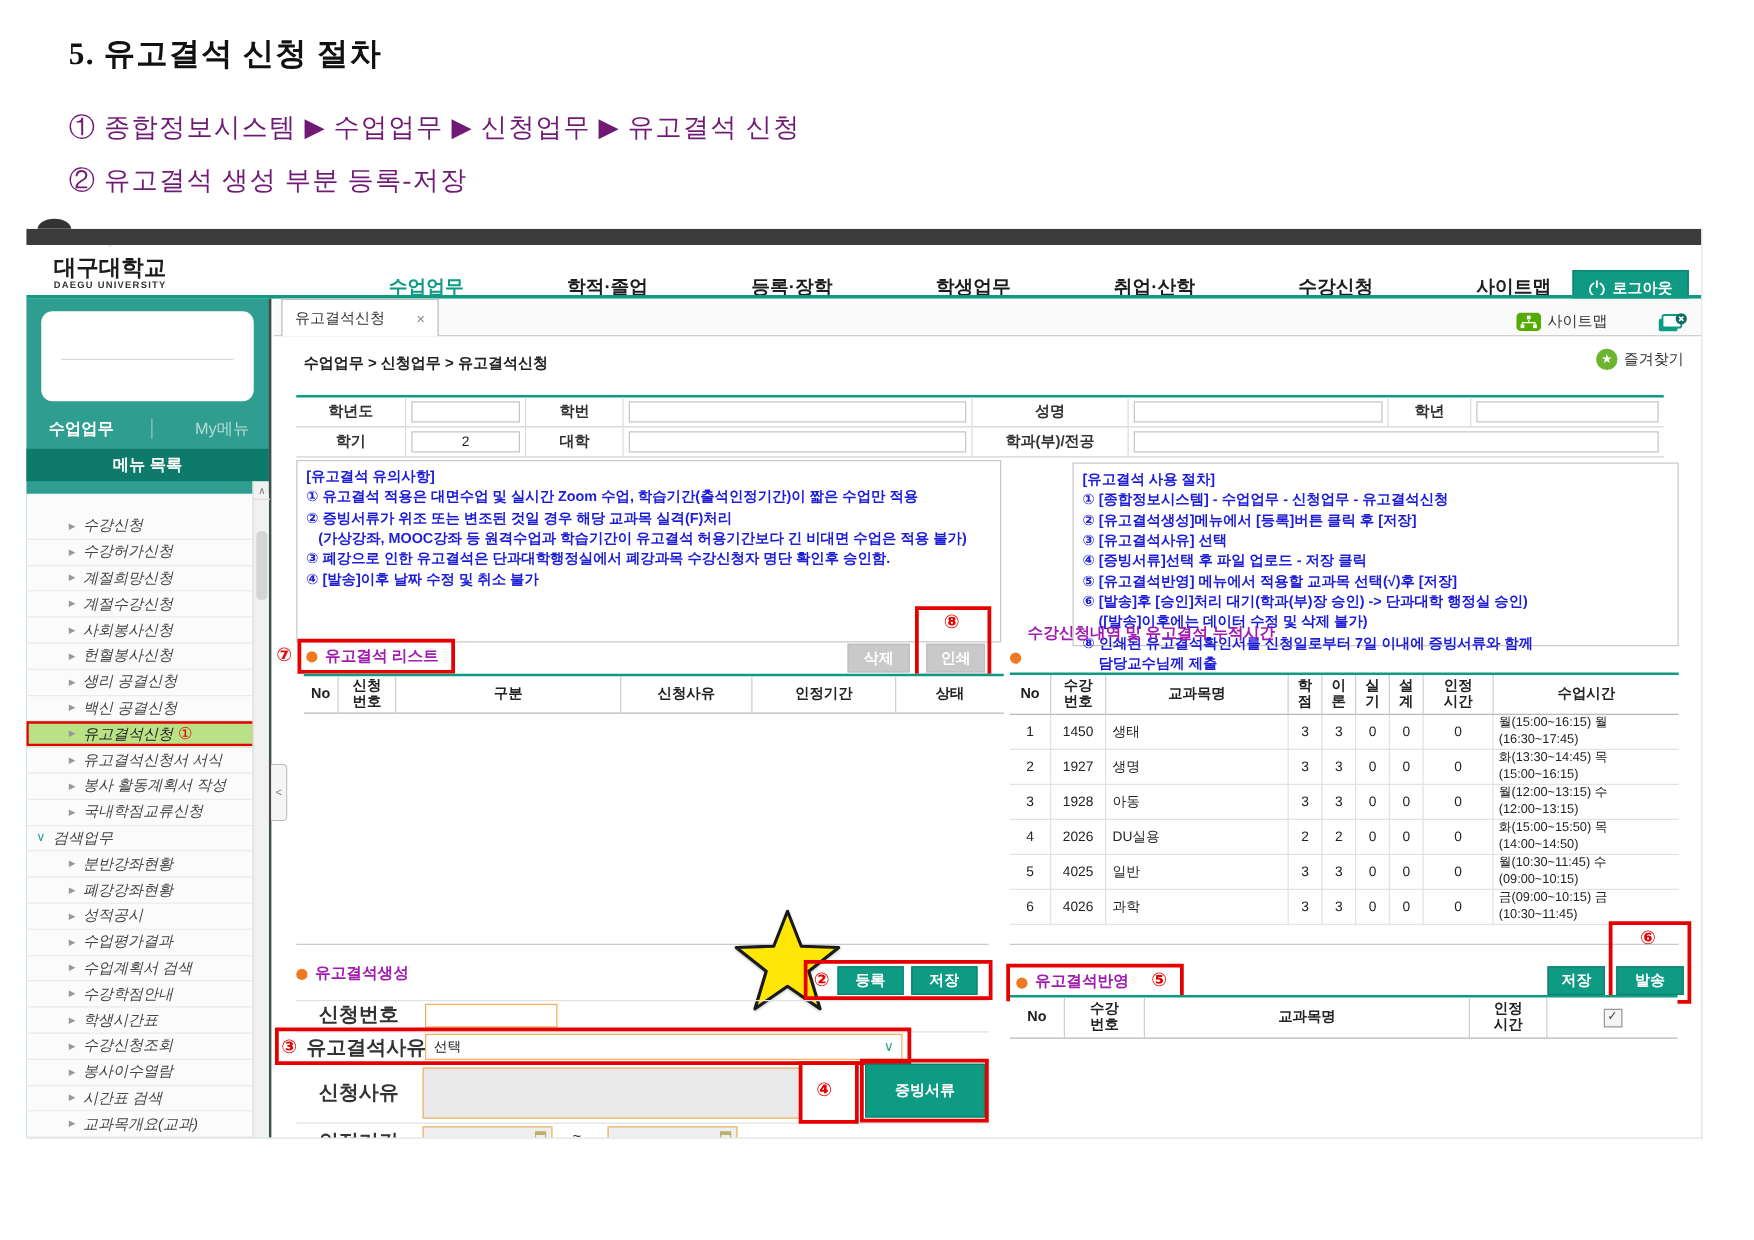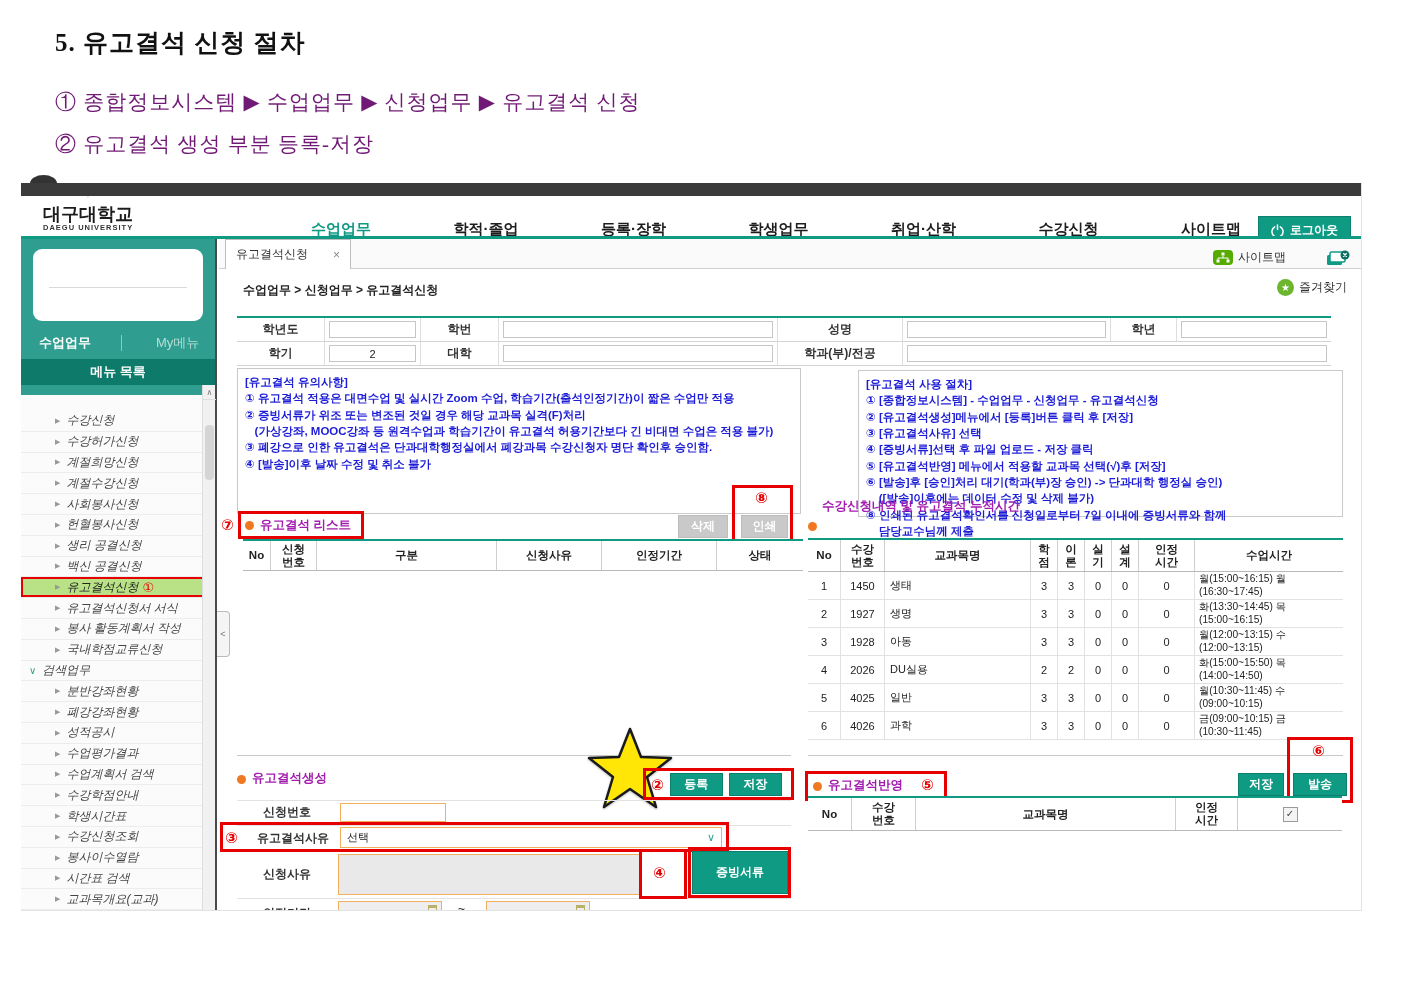--- a/index.html
+++ b/index.html
@@ -106,21 +106,21 @@
   .t-apply{grid-template-columns:44px 64px 260px 62px 104px;}
   .trow{display:grid;border-bottom:1px solid #e2e2e2;background:#fff;}
   .td{border-right:1px solid #e2e2e2;display:flex;align-items:center;justify-content:center;font-size:11px;color:#222;}
   .td.lft{justify-content:flex-start;padding:0 5px;}
   .td.time{font-size:10.2px;line-height:1.25;text-align:left;padding:1px 4px;}
   .hcheck{width:13px;height:13px;border:1px solid #9a9a9a;background:#f4f4f4;display:flex;align-items:center;
           justify-content:center;font-size:10px;color:#444;cursor:pointer;}
 
   
   .crow-line{left:216px;width:554px;height:1px;background:#e2e2e2;position:absolute;}
-  .clabel{width:100px;display:flex;align-items:center;justify-content:center;font-size:12px;font-weight:700;color:#333;}
+  .clabel{width:100px;display:flex;align-items:center;justify-content:center;font-size:16px;font-weight:700;color:#333;}
   .inp-orange{border:1px solid #f0b060;background:#fff;box-sizing:border-box;font-size:11px;font-family:inherit;padding:0 4px;}
   .sel{display:flex;align-items:center;justify-content:space-between;padding:0 6px;cursor:pointer;}
   .sel .chev{color:#2fa28f;font-size:11px;}
   .gray-area{background:#e9e9e9;border:1px solid #f0b060;box-sizing:border-box;cursor:text;}
   .cal{display:inline-block;width:9px;height:9px;border:1px solid #b9b06a;border-top:3px solid #b9b06a;box-sizing:border-box;}
 
   .star-icon{filter:drop-shadow(0 1px 1px rgba(0,0,0,.25));}
 </style>
 </head>
 <body>

